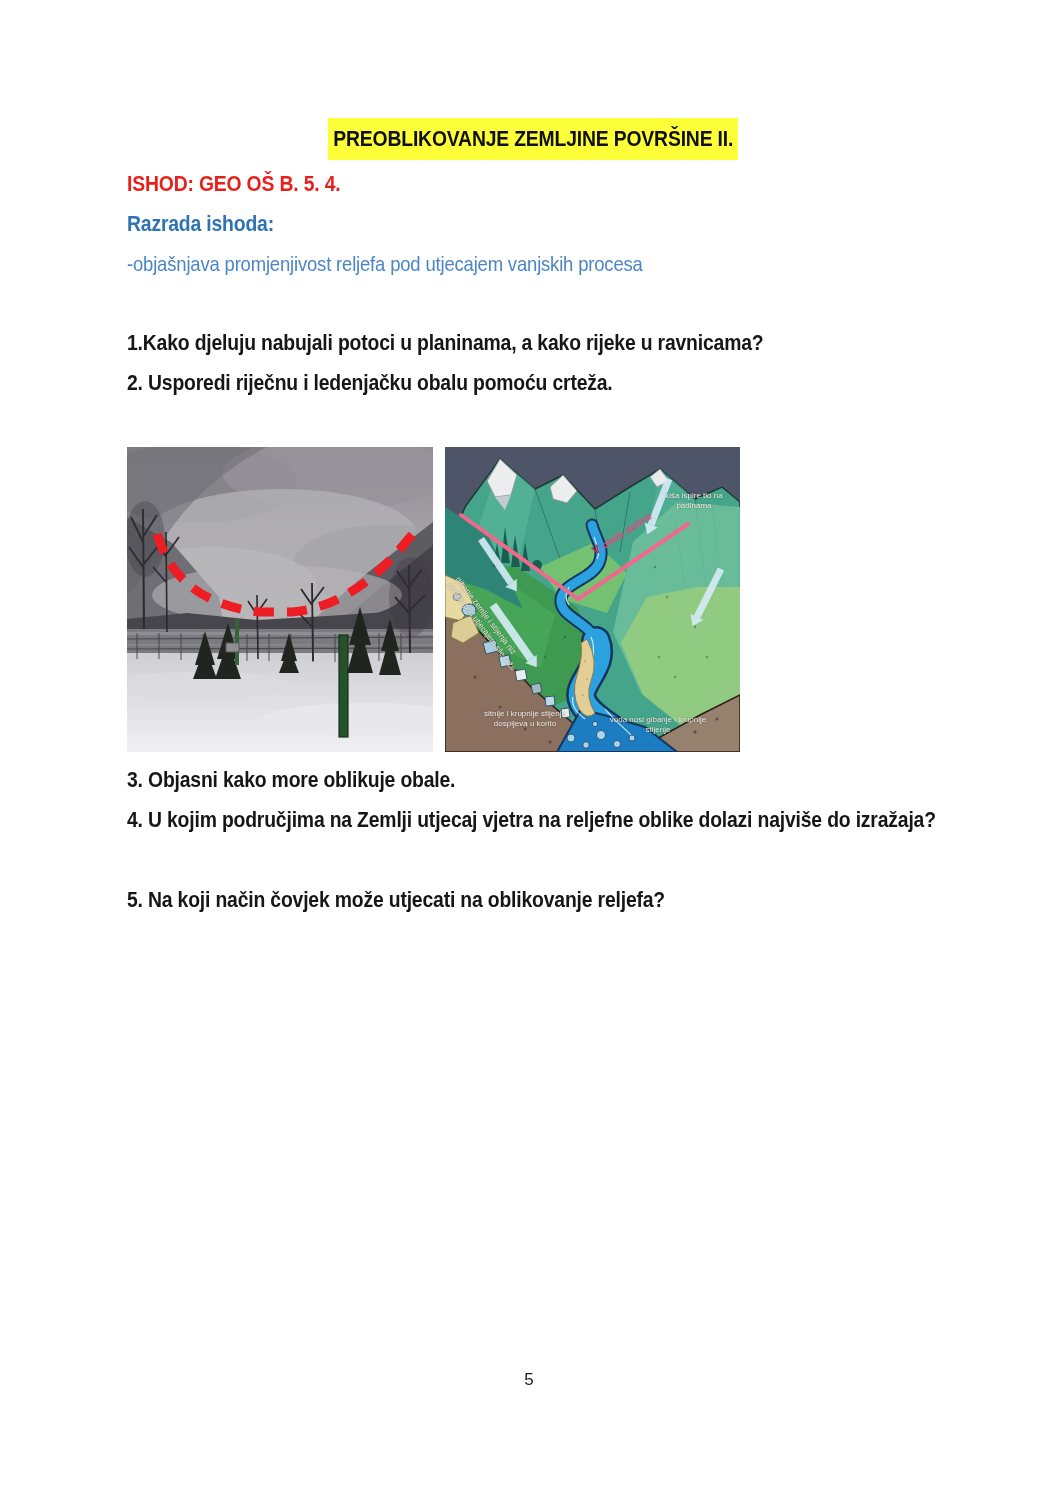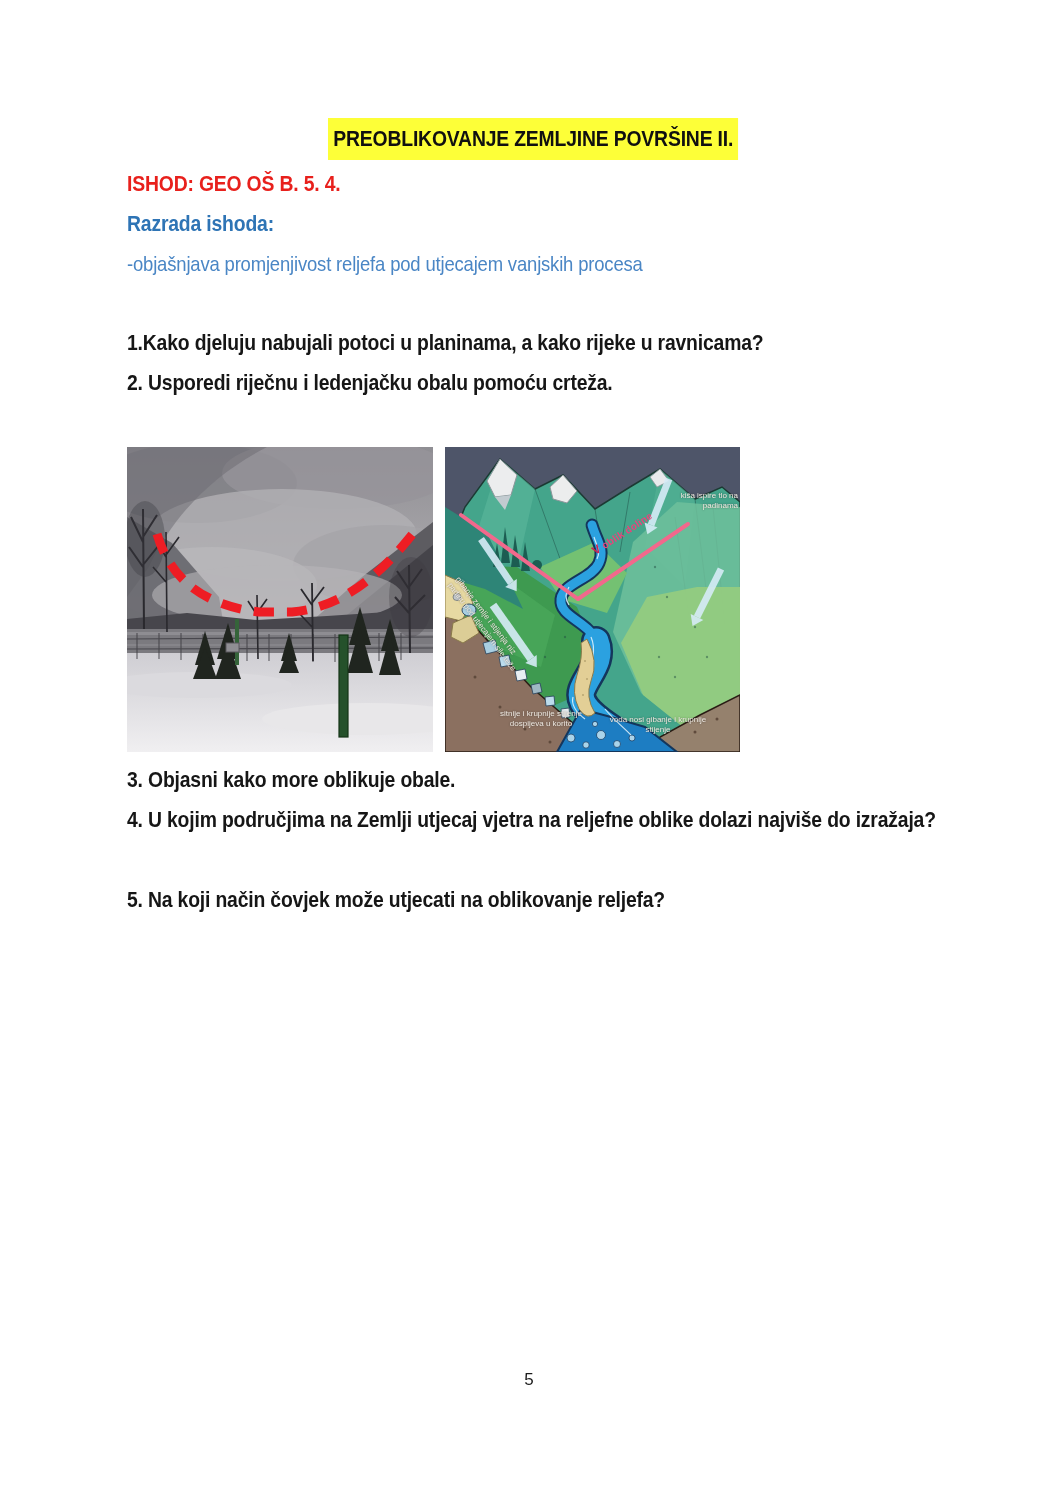--- a/index.html
+++ b/index.html
@@ -38,22 +38,22 @@
     transform:rotate(-33deg);transform-origin:0 50%;
     color:#e8447c;font-size:10px;font-weight:bold;letter-spacing:.2px;
     text-shadow:none;white-space:nowrap;
   }
   .vlabel .vcap{color:#d01f4f;font-size:12px;font-weight:bold;}
   .slope-rot{
     left:16px;top:128px;width:118px;
     transform:rotate(53deg);transform-origin:0 0;
     text-align:left;
   }
-  .rain-lbl{left:205px;top:44px;width:88px;text-align:right;}
-  .channel-lbl{left:44px;top:262px;width:104px;text-align:center;}
+  .rain-lbl{left:205px;top:44px;width:88px;}
+  .channel-lbl{left:28px;top:262px;width:104px;text-align:center;}
   .water-lbl{left:160px;top:268px;width:106px;}
   .pagenum{
     position:absolute;left:0;right:0;top:1370px;text-align:center;
     font-size:17px;color:#1c1c1c;font-family:"Liberation Sans",sans-serif;
   }
 </style>
 </head>
 <body>
 
 <div class="page">

